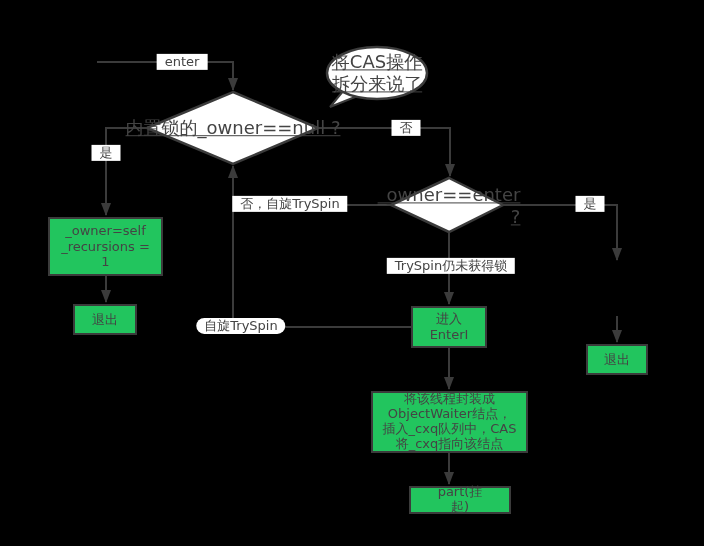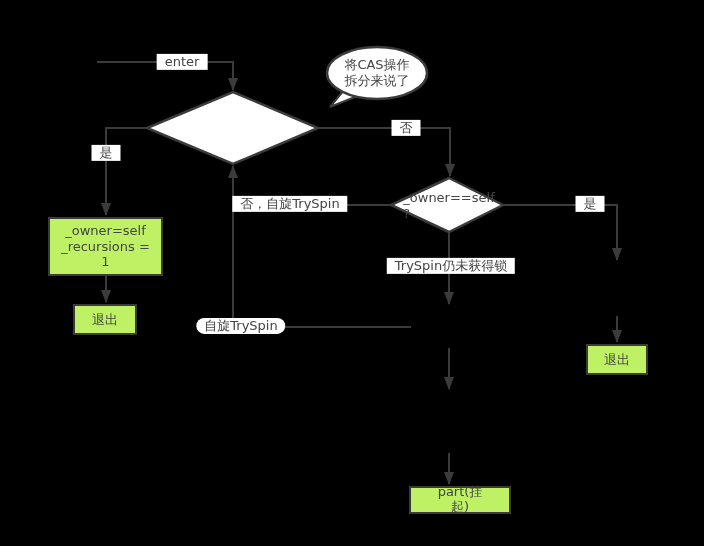--- a/index.html
+++ b/index.html
@@ -9,39 +9,40 @@
     width: 704px;
     height: 546px;
     background: #000000;
     font-family: "DejaVu Sans", "Liberation Sans", sans-serif;
     overflow: hidden;
   }
   #wires { position: absolute; left: 0; top: 0; width: 704px; height: 546px; }
   .box {
     position: absolute;
     box-sizing: border-box;
-    background: #bef264;
+    background: #22c55e;
     border: 2px solid #3b3b3b;
     color: #444444;
     font-size: 13px;
     line-height: 1.2;
     display: flex;
     align-items: center;
     justify-content: center;
     text-align: center;
     white-space: pre-line;
   }
   .node-text {
     position: absolute;
     transform: translate(-50%, -50%);
     color: #444444;
-    font-size: 13px;
+    font-size: 18px;
     line-height: 1.2;
-    text-align: left;
+    text-align: right;
     white-space: pre-line;
+    text-decoration: underline;
   }
   .nowrap { white-space: nowrap; }
   .chip {
     position: absolute;
     transform: translate(-50%, -50%);
     background: #ffffff;
     color: #444444;
     font-size: 13px;
     line-height: 1.25;
     padding: 0 8px;
@@ -78,24 +79,31 @@
     <polygon points="449,178 503,205 449,232 391,205" fill="#ffffff" stroke="#3b3b3b" stroke-width="2.5"></polygon>
     <polygon points="344,90 330,107 360,95" fill="#ffffff" stroke="#3b3b3b" stroke-width="2"></polygon>
     <ellipse cx="377" cy="73" rx="50" ry="26" fill="#ffffff" stroke="#3b3b3b" stroke-width="2.5"></ellipse>
   </svg>
 
   <div class="box" style="left:48px; top:217px; width:115px; height:59px;">_owner=self
 _recursions =
 1</div>
   <div class="box" style="left:73px; top:304px; width:64px; height:31px;">退出</div>
   <div class="box" style="left:586px; top:344px; width:62px; height:31px;">退出</div>
+  <div class="box" style="left:411px; top:306px; width:76px; height:42px;">进入
+EnterI</div>
+  <div class="box tight" style="left:371px; top:391px; width:157px; height:62px;">将该线程封装成
+ObjectWaiter结点，
+插入_cxq队列中，CAS
+将_cxq指向该结点</div>
   <div class="box tight" style="left:409px; top:486px; width:102px; height:28px;">part(挂
 起)</div>
 
-  <div class="node-text" style="left:449px; top:206px;">_owner==self
+  <div class="node-text nowrap" style="left:233px; top:128px;">内置锁的_owner==null ?</div>
+  <div class="node-text" style="left:449px; top:206px;">_owner==enter
 ?</div>
   <div class="node-text" style="left:377px; top:73px;">将CAS操作
 拆分来说了</div>
 
   <div class="chip" style="left:182px; top:62px;">enter</div>
   <div class="chip" style="left:106px; top:153px;">是</div>
   <div class="chip" style="left:406px; top:128px;">否</div>
   <div class="chip" style="left:290px; top:204px;">否，自旋TrySpin</div>
   <div class="chip" style="left:590px; top:204px;">是</div>
   <div class="chip" style="left:451px; top:266px;">TrySpin仍未获得锁</div>

